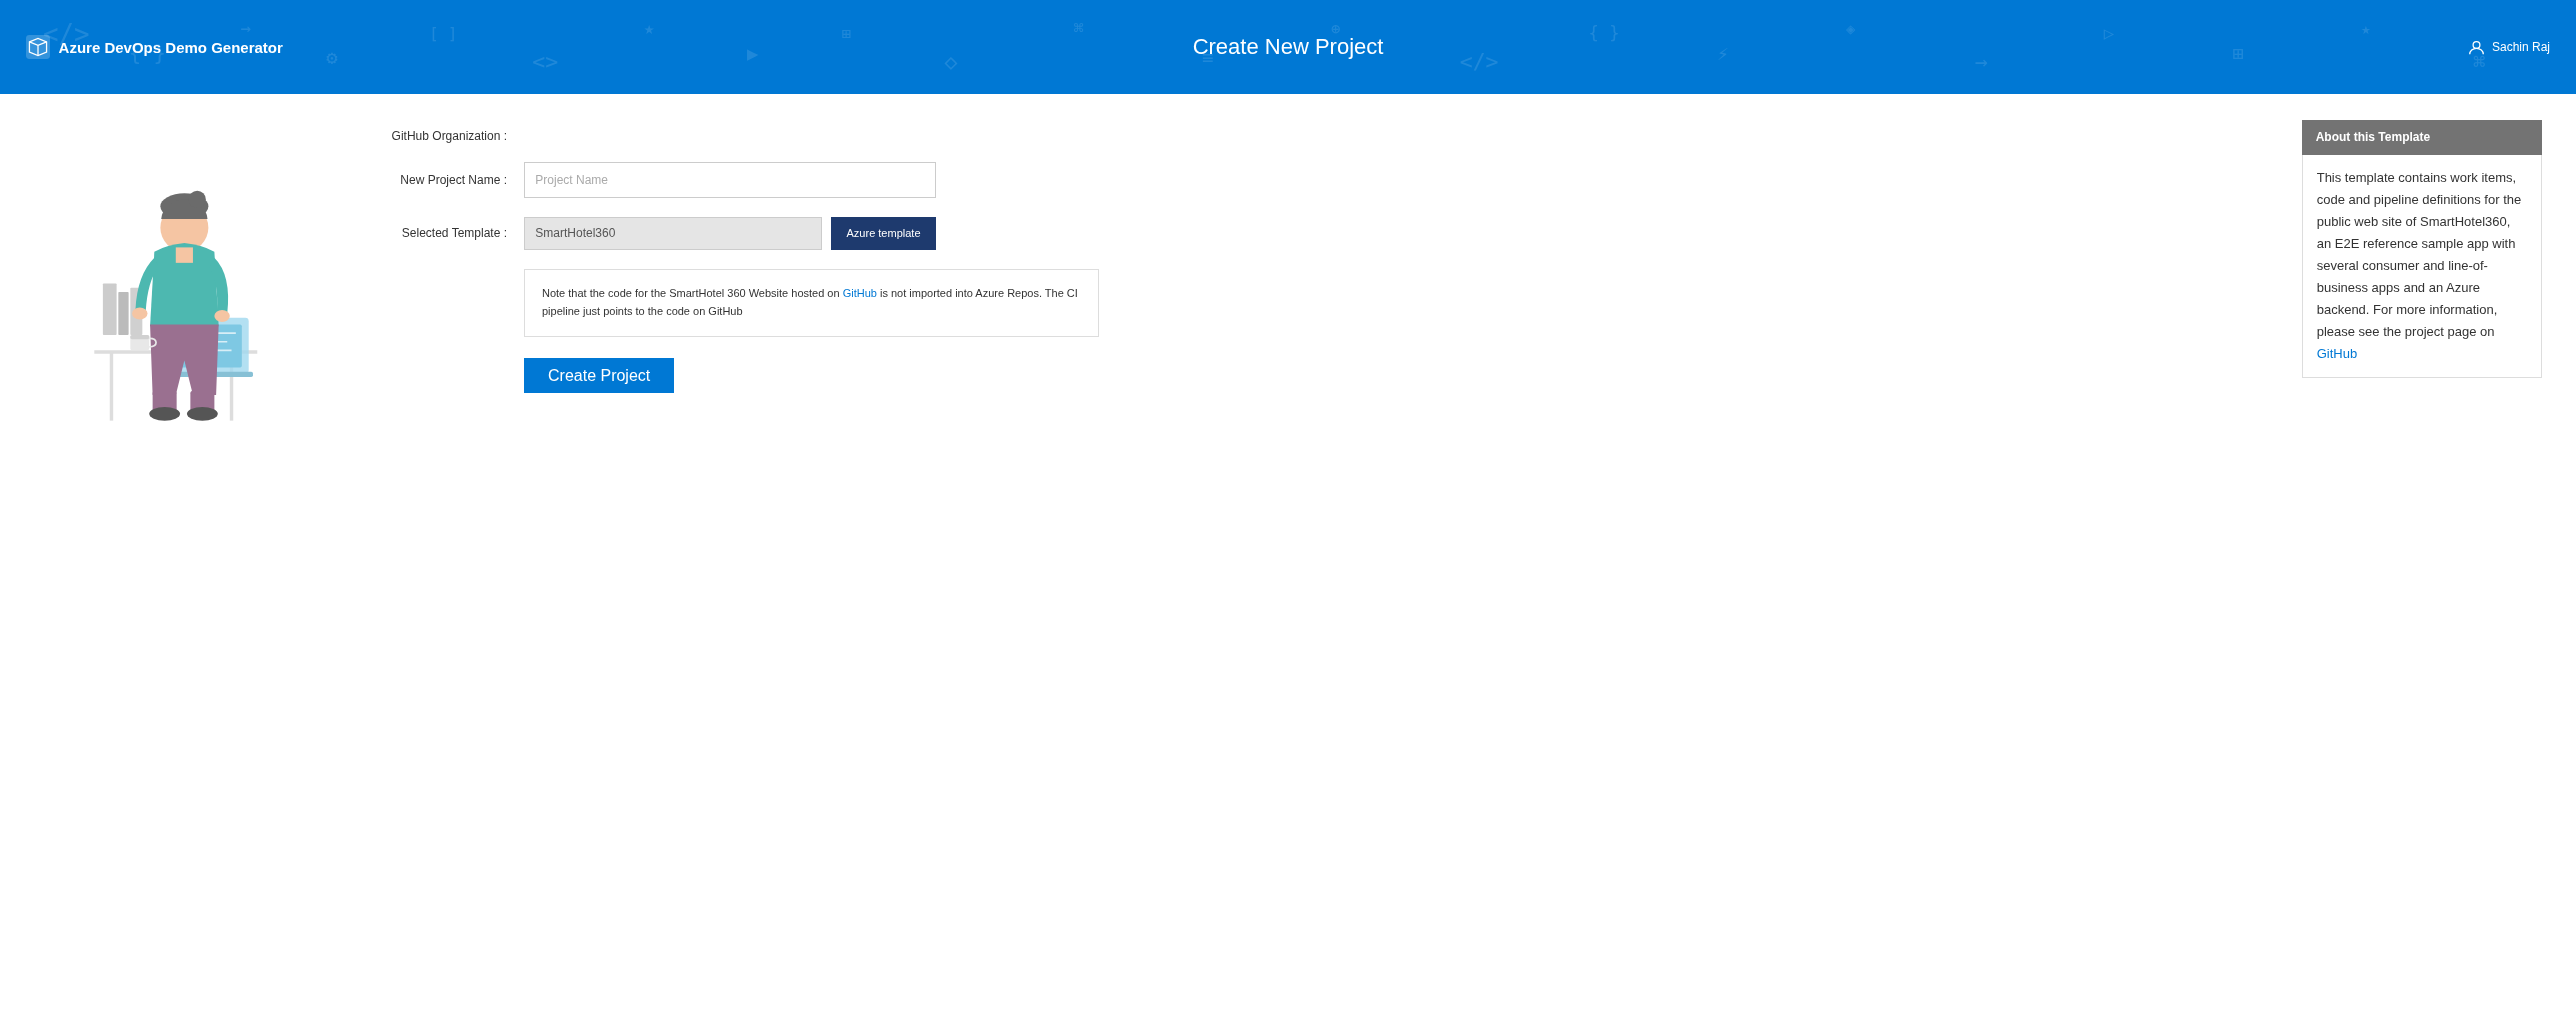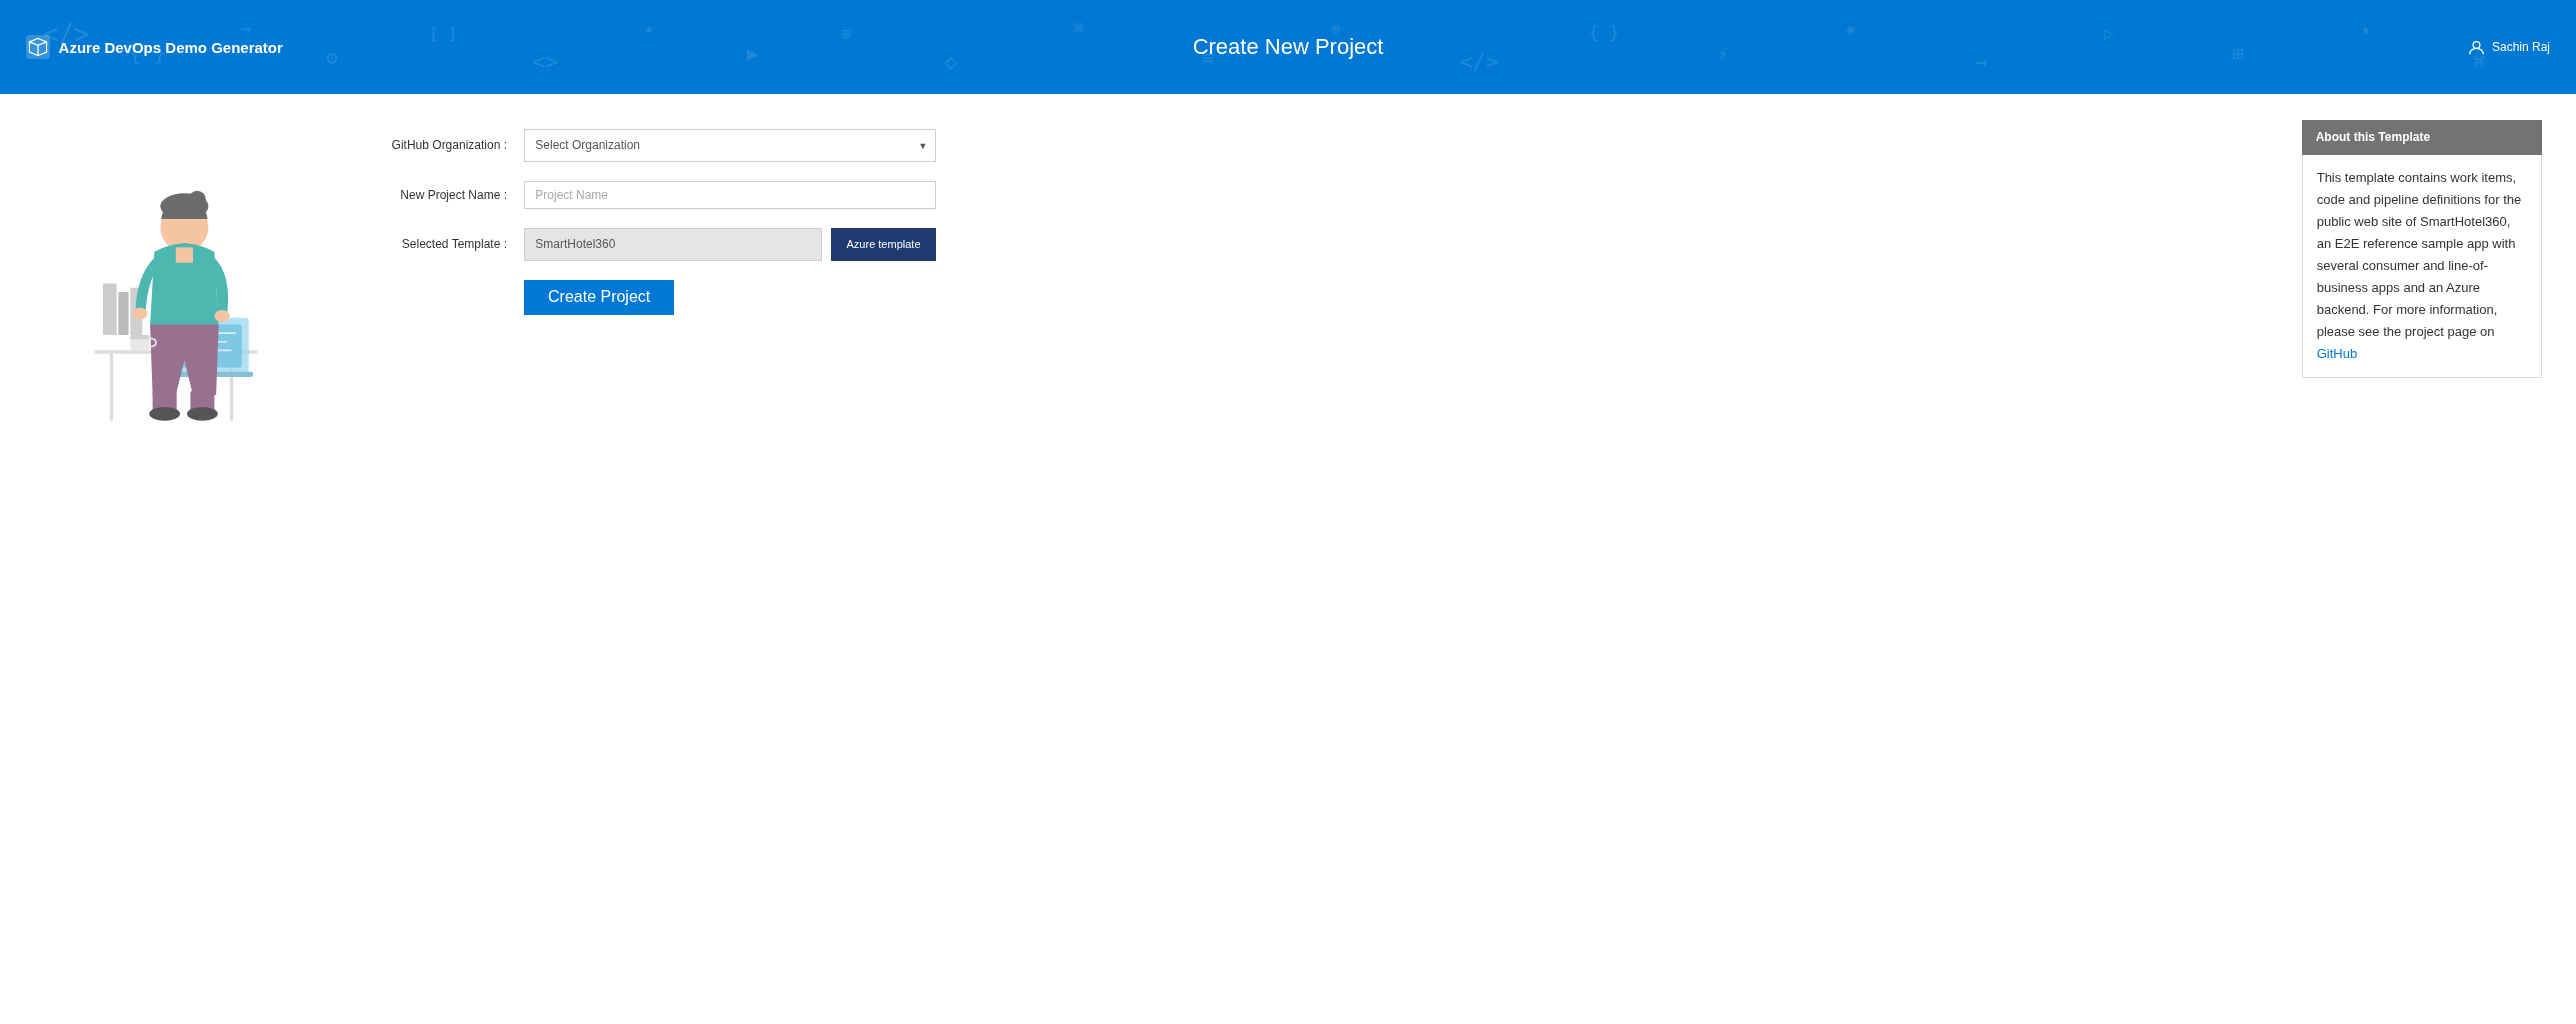--- a/index.html
+++ b/index.html
@@ -116,21 +116,21 @@
       color: #555;
       pointer-events: none;
     }
 
     .text-input {
       width: 100%;
       padding: 6.9px 10.3px;
       font-size: 12px;
       border: 0.9px solid #ccc;
       color: #0f172a;
-      height: 28px;
+      height: 36px;
     }
     .text-input::placeholder { color: #aaa; }
 
     .template-row {
       display: flex;
       align-items: center;
       gap: 8.6px;
       flex: 1;
       max-width: 412px;
     }
@@ -312,43 +312,43 @@
       <path d="M104 244 Q112 244 112 249 Q112 254 104 254" fill="none" stroke="#e8e8e8" stroke-width="2"></path>
       <rect x="82" y="240" width="22" height="5" rx="2" fill="#d0d0d0"></rect>
     </svg>
   </div>
 
   <div class="form-section">
 
     
     <div class="form-row">
       <label class="form-label">GitHub Organization :</label>
-      <div class="form-control select-wrapper">
-        <select><option>Select Organization</option></select>
-      </div>
     </div>
 
     
     <div class="form-row">
       <label class="form-label">New Project Name :</label>
       <div class="form-control">
         <input type="text" class="text-input" placeholder="Project Name" style="">
       </div>
     </div>
 
     
     <div class="form-row">
       <label class="form-label">Selected Template :</label>
       <div class="template-row">
         <input type="text" class="template-input" readonly="" value="SmartHotel360" style="">
         <button class="choose-template-btn">Azure template</button>
       </div>
     </div>
 
     
+    <div class="info-box">
+      <span>Note that the code for the SmartHotel 360 Website hosted on </span><a href="#" class="link">GitHub</a><span> is not imported into Azure Repos. The CI pipeline just points to the code on GitHub</span>
+    </div>
 
     
     <button class="create-project-btn">Create Project</button>
 
   </div>
 
   <div class="right-sidebar">
     <div class="sidebar-header">About this Template</div>
     <div class="sidebar-body">
       <span>This template contains work items, code and pipeline definitions for the public web site of SmartHotel360, an E2E reference sample app with several consumer and line-of-business apps and an Azure backend. For more information, please see the project page on </span><a href="#" class="link">GitHub</a>

